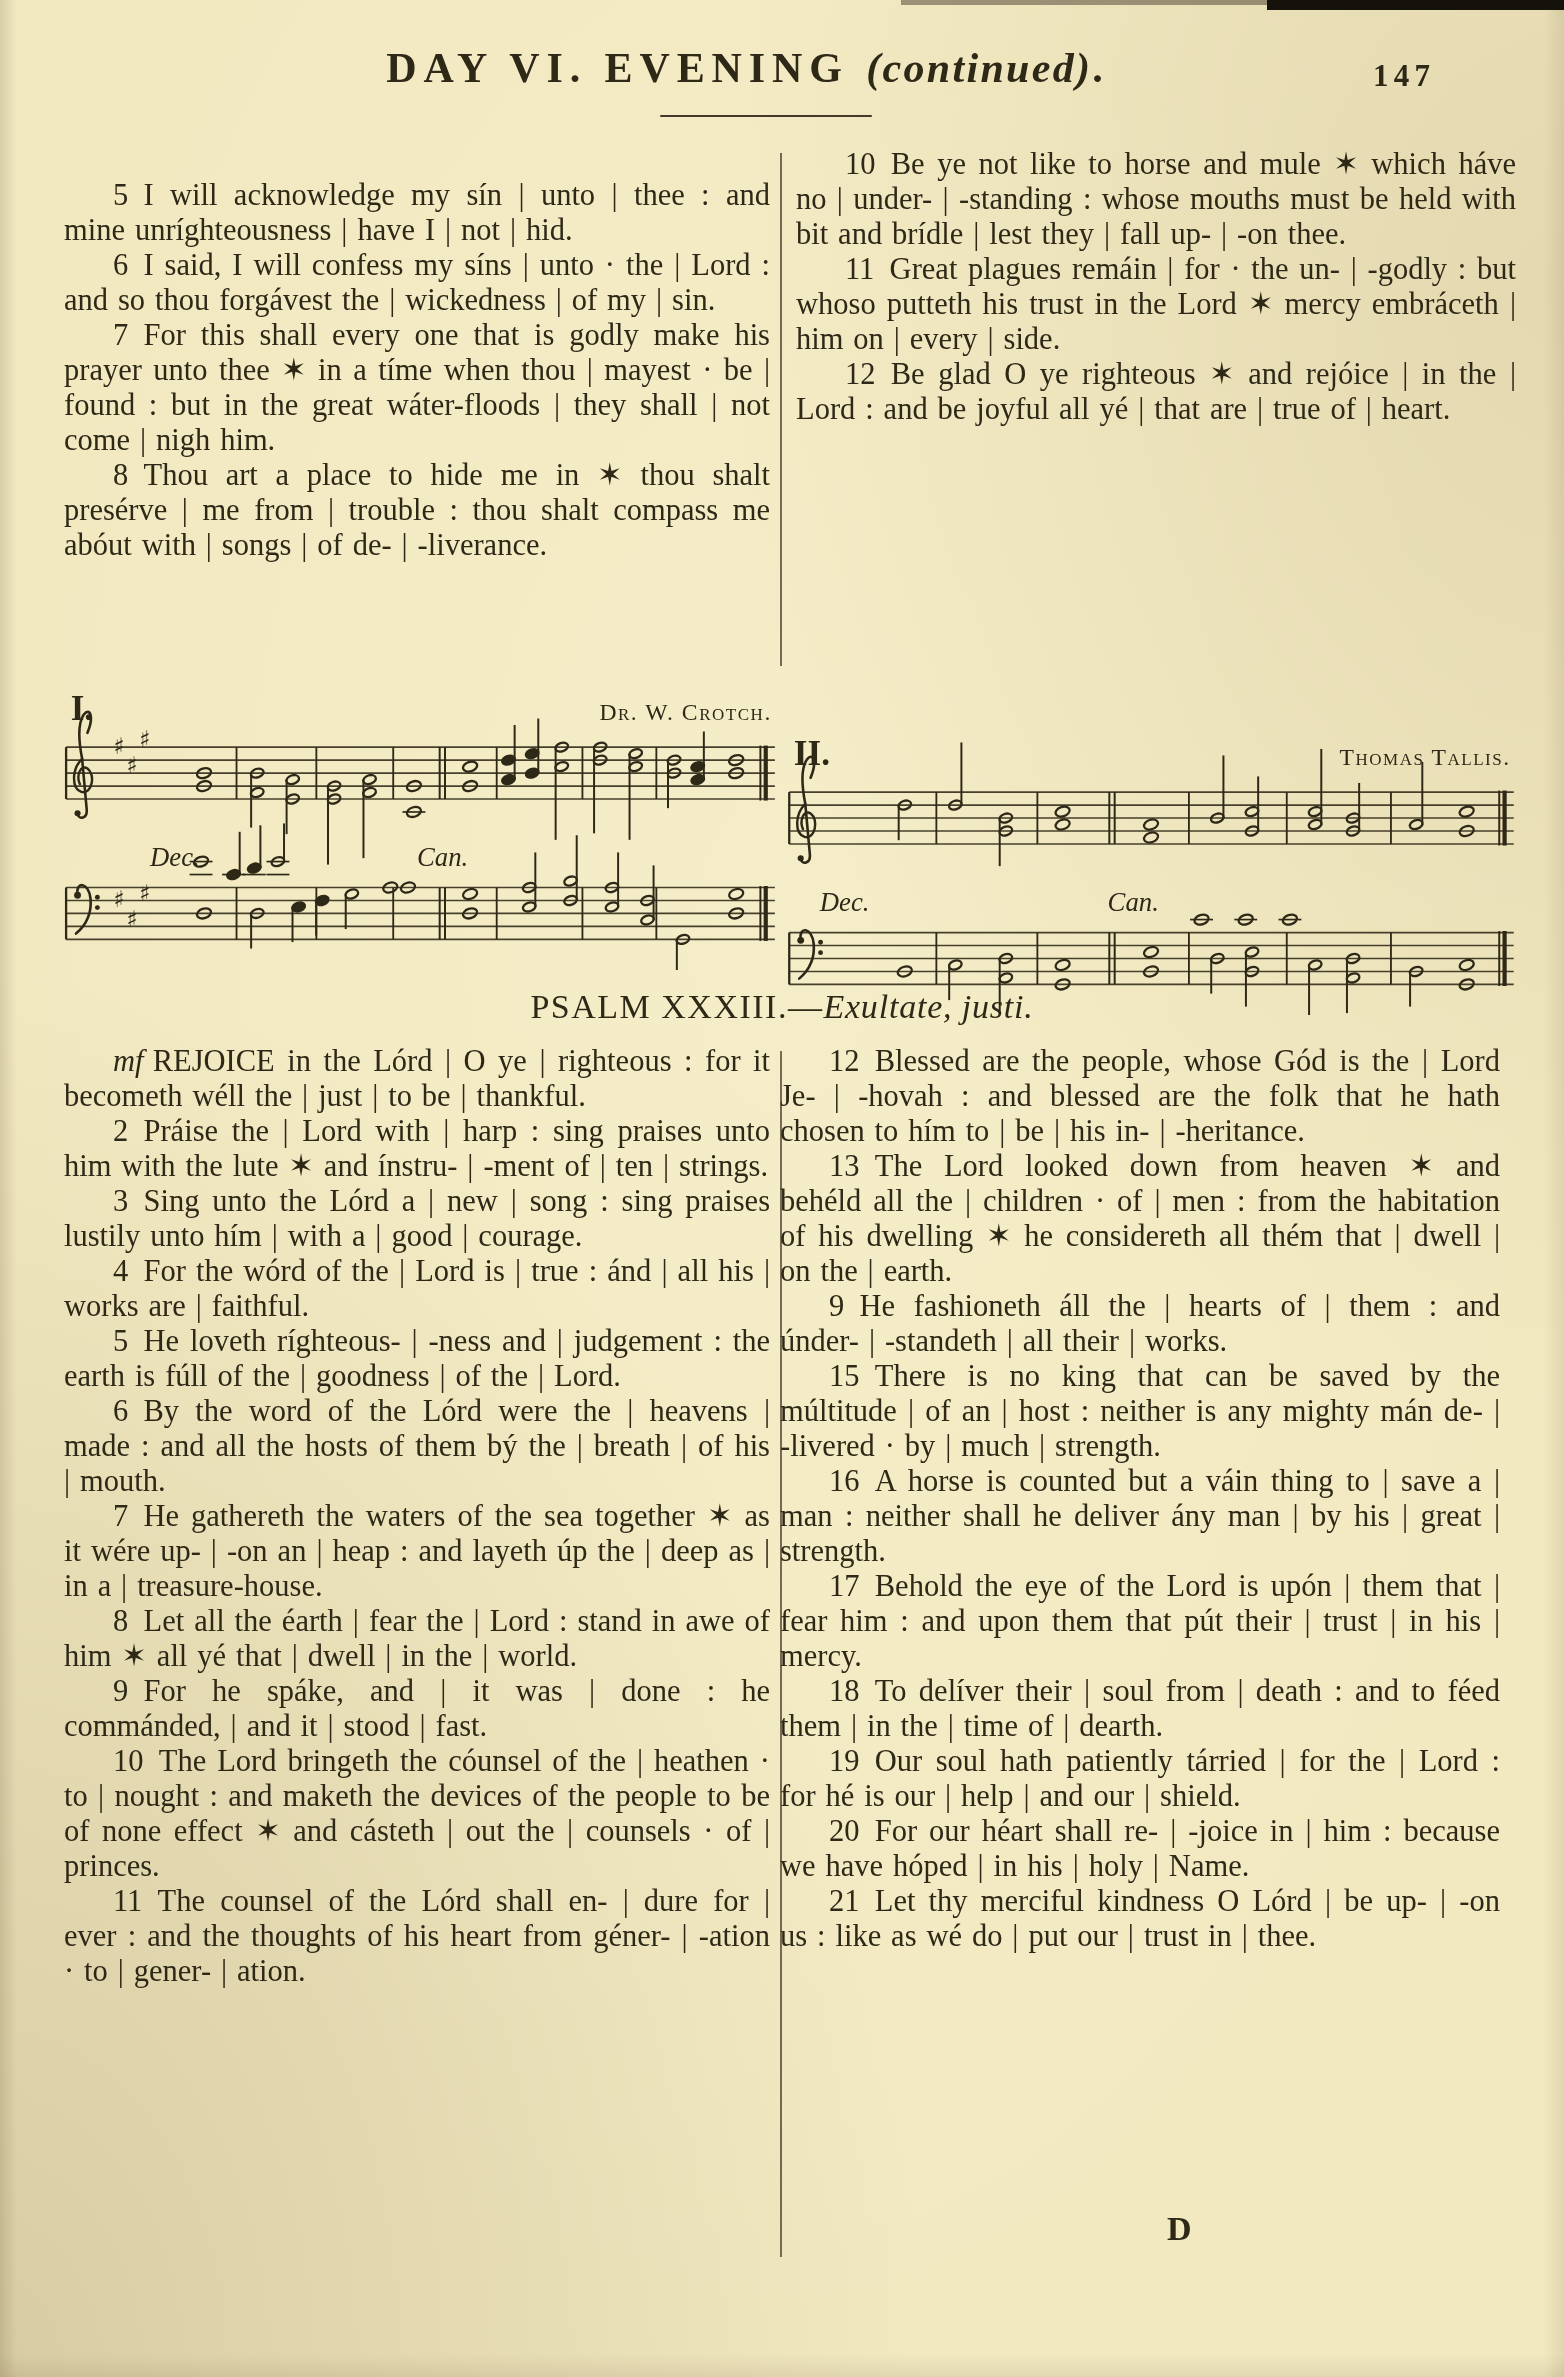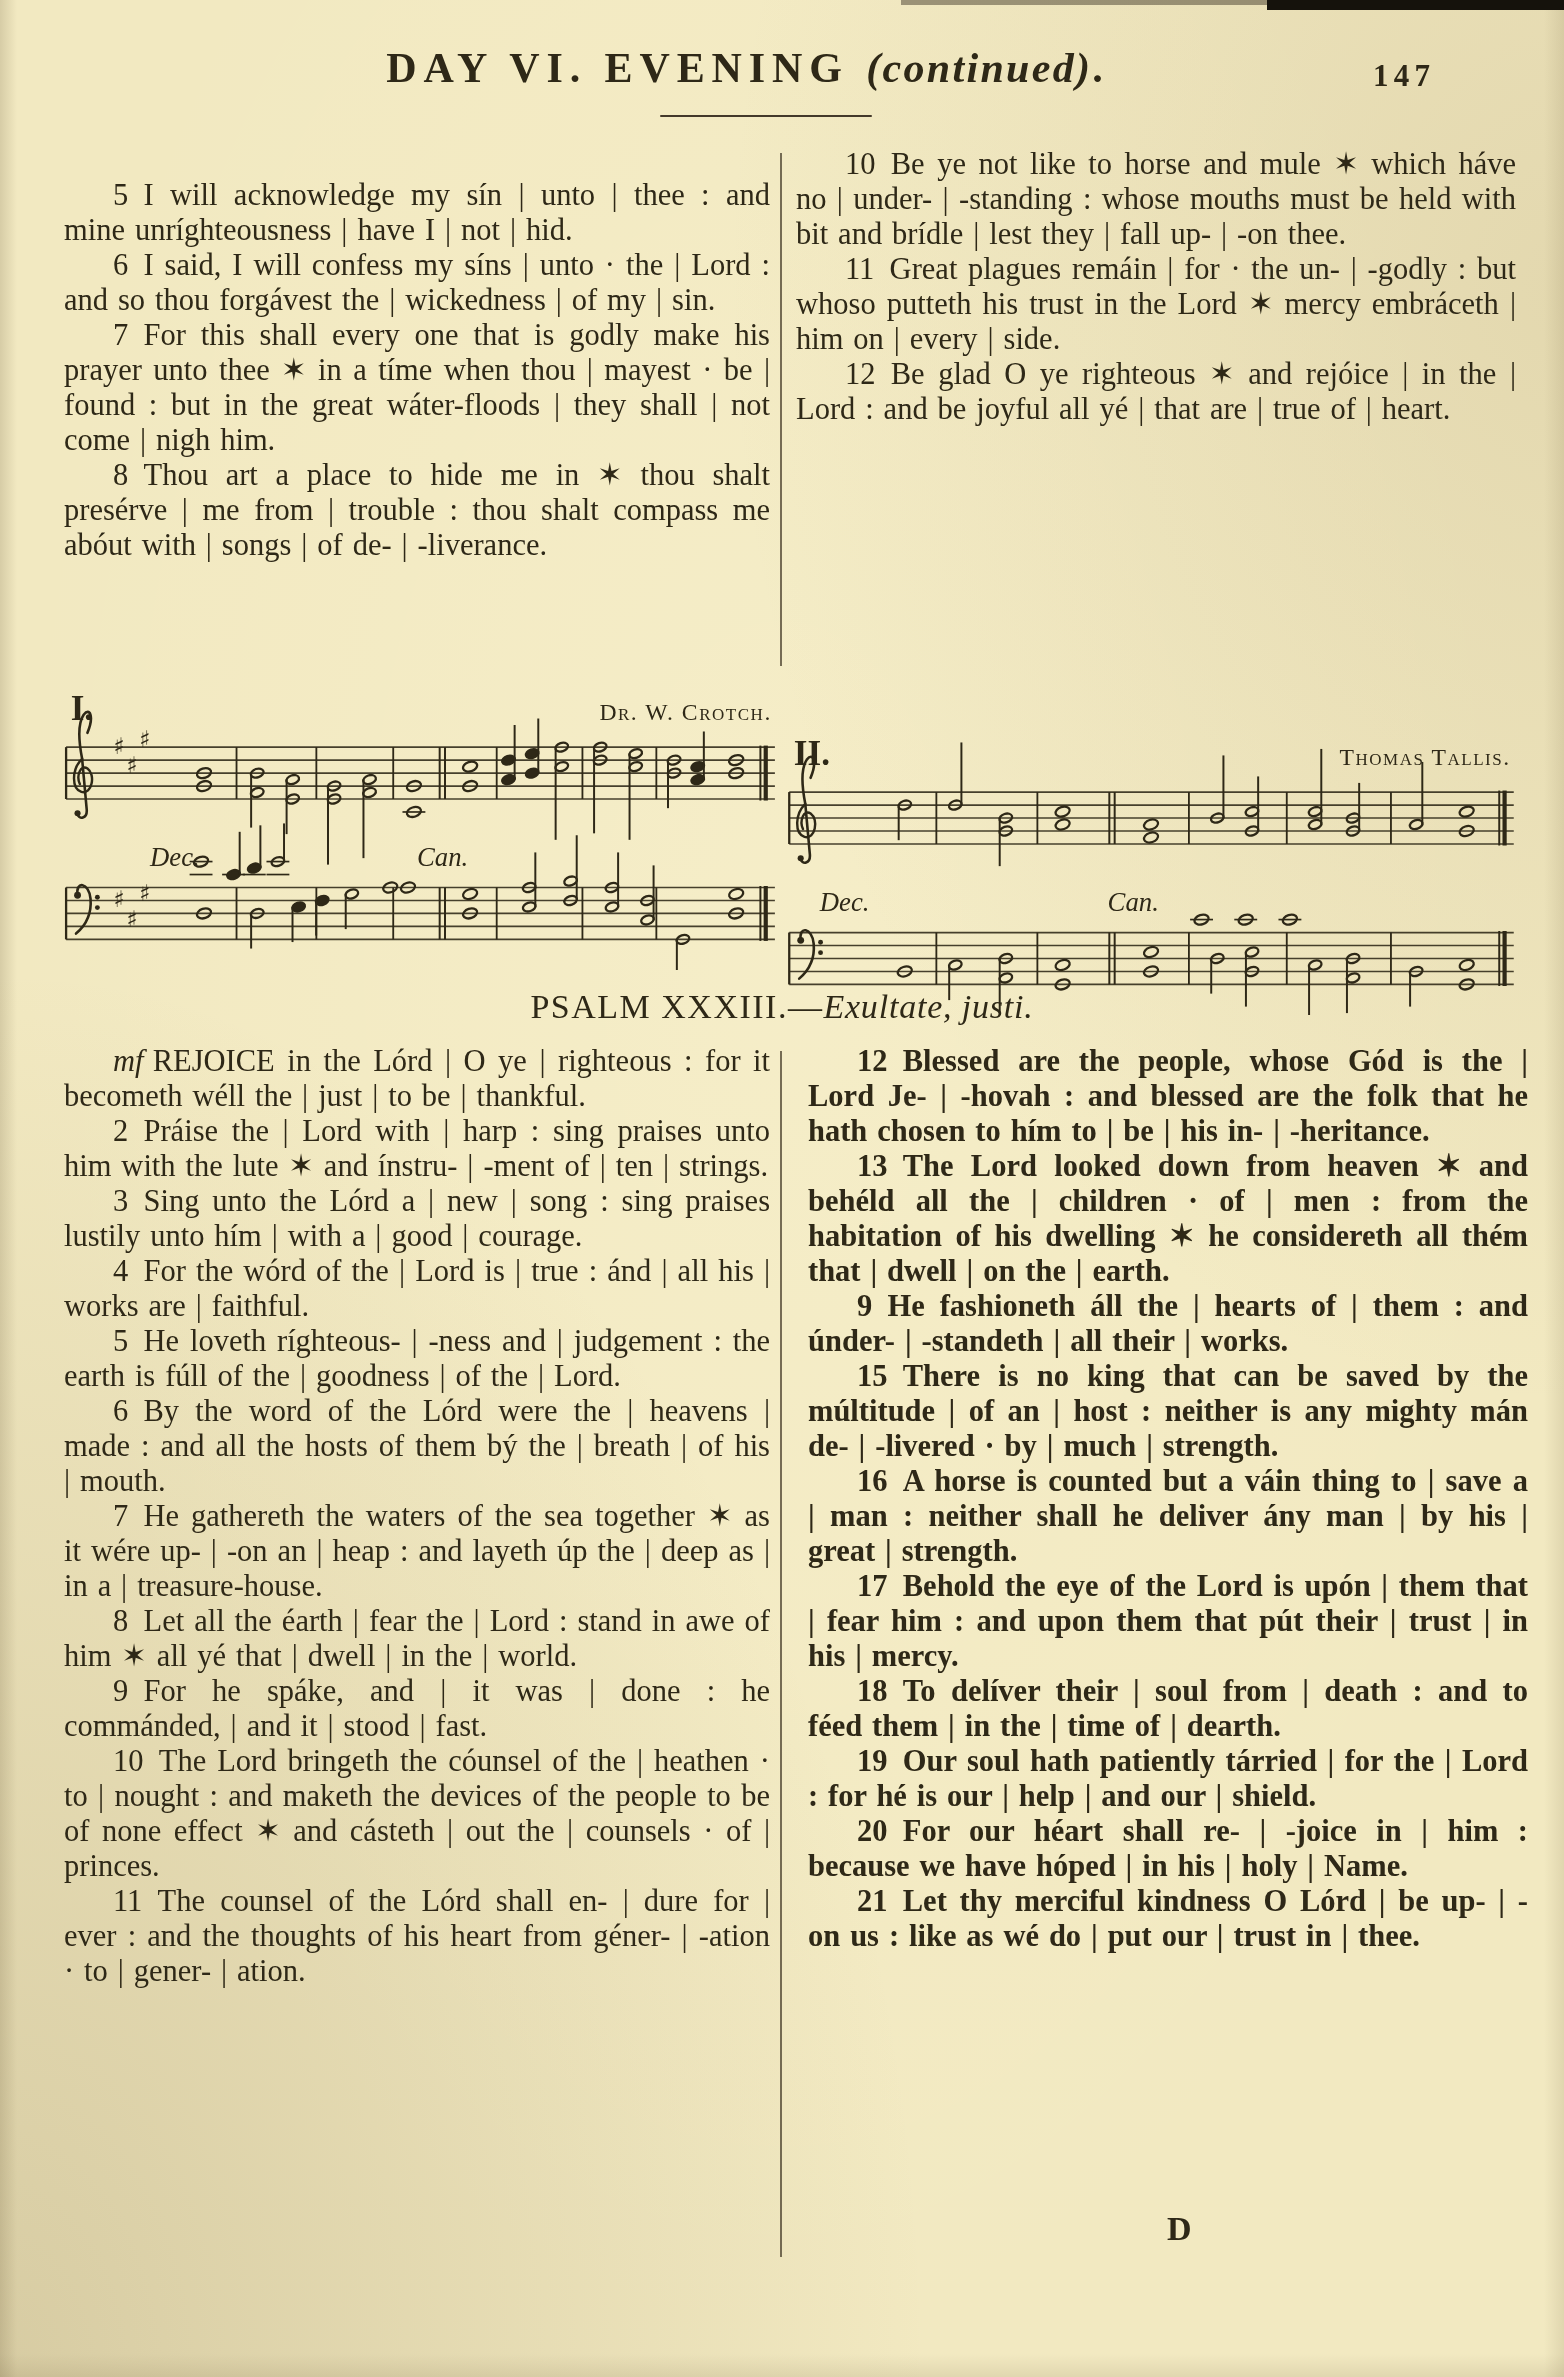--- a/index.html
+++ b/index.html
@@ -316,21 +316,21 @@
       <p class="verse">3 Sing unto the Lórd a | new | song : sing praises lustily unto hím | with a | good | courage.</p>
       <p class="verse">4 For the wórd of the | Lord is | true : ánd | all his | works are | faithful.</p>
       <p class="verse">5 He loveth ríghteous- | -ness and | judgement : the earth is fúll of the | goodness | of the | Lord.</p>
       <p class="verse">6 By the word of the Lórd were the | heavens | made : and all the hosts of them bý the | breath | of his | mouth.</p>
       <p class="verse">7 He gathereth the waters of the sea together ✶ as it wére up- | -on an | heap : and layeth úp the | deep as | in a | treasure-house.</p>
       <p class="verse">8 Let all the éarth | fear the | Lord : stand in awe of him ✶ all yé that | dwell | in the | world.</p>
       <p class="verse">9 For he spáke, and | it was | done : he commánded, | and it | stood | fast.</p>
       <p class="verse">10 The Lord bringeth the cóunsel of the | heathen · to | nought : and maketh the devices of the people to be of none effect ✶ and cásteth | out the | counsels · of | princes.</p>
       <p class="verse">11 The counsel of the Lórd shall en- | dure for | ever : and the thoughts of his heart from géner- | -ation · to | gener- | ation.</p>
     </div>
-  <div id="p33-right" class="col" style="left:808px;top:1044px;width:720px;font-weight:bold;">
+  <div id="p33-right" class="col" style="left:780px;top:1044px;width:720px;">
       <p class="verse">12 Blessed are the people, whose Gód is the | Lord Je- | -hovah : and blessed are the folk that he hath chosen to hím to | be | his in- | -heritance.</p>
       <p class="verse">13 The Lord looked down from heaven ✶ and behéld all the | children · of | men : from the habitation of his dwelling ✶ he considereth all thém that | dwell | on the | earth.</p>
       <p class="verse">9 He fashioneth áll the | hearts of | them : and únder- | -standeth | all their | works.</p>
       <p class="verse">15 There is no king that can be saved by the múltitude | of an | host : neither is any mighty mán de- | -livered · by | much | strength.</p>
       <p class="verse">16 A horse is counted but a váin thing to | save a | man : neither shall he deliver ány man | by his | great | strength.</p>
       <p class="verse">17 Behold the eye of the Lord is upón | them that | fear him : and upon them that pút their | trust | in his | mercy.</p>
       <p class="verse">18 To delíver their | soul from | death : and to féed them | in the | time of | dearth.</p>
       <p class="verse">19 Our soul hath patiently tárried | for the | Lord : for hé is our | help | and our | shield.</p>
       <p class="verse">20 For our héart shall re- | -joice in | him : because we have hóped | in his | holy | Name.</p>
       <p class="verse">21 Let thy merciful kindness O Lórd | be up- | -on us : like as wé do | put our | trust in | thee.</p>

